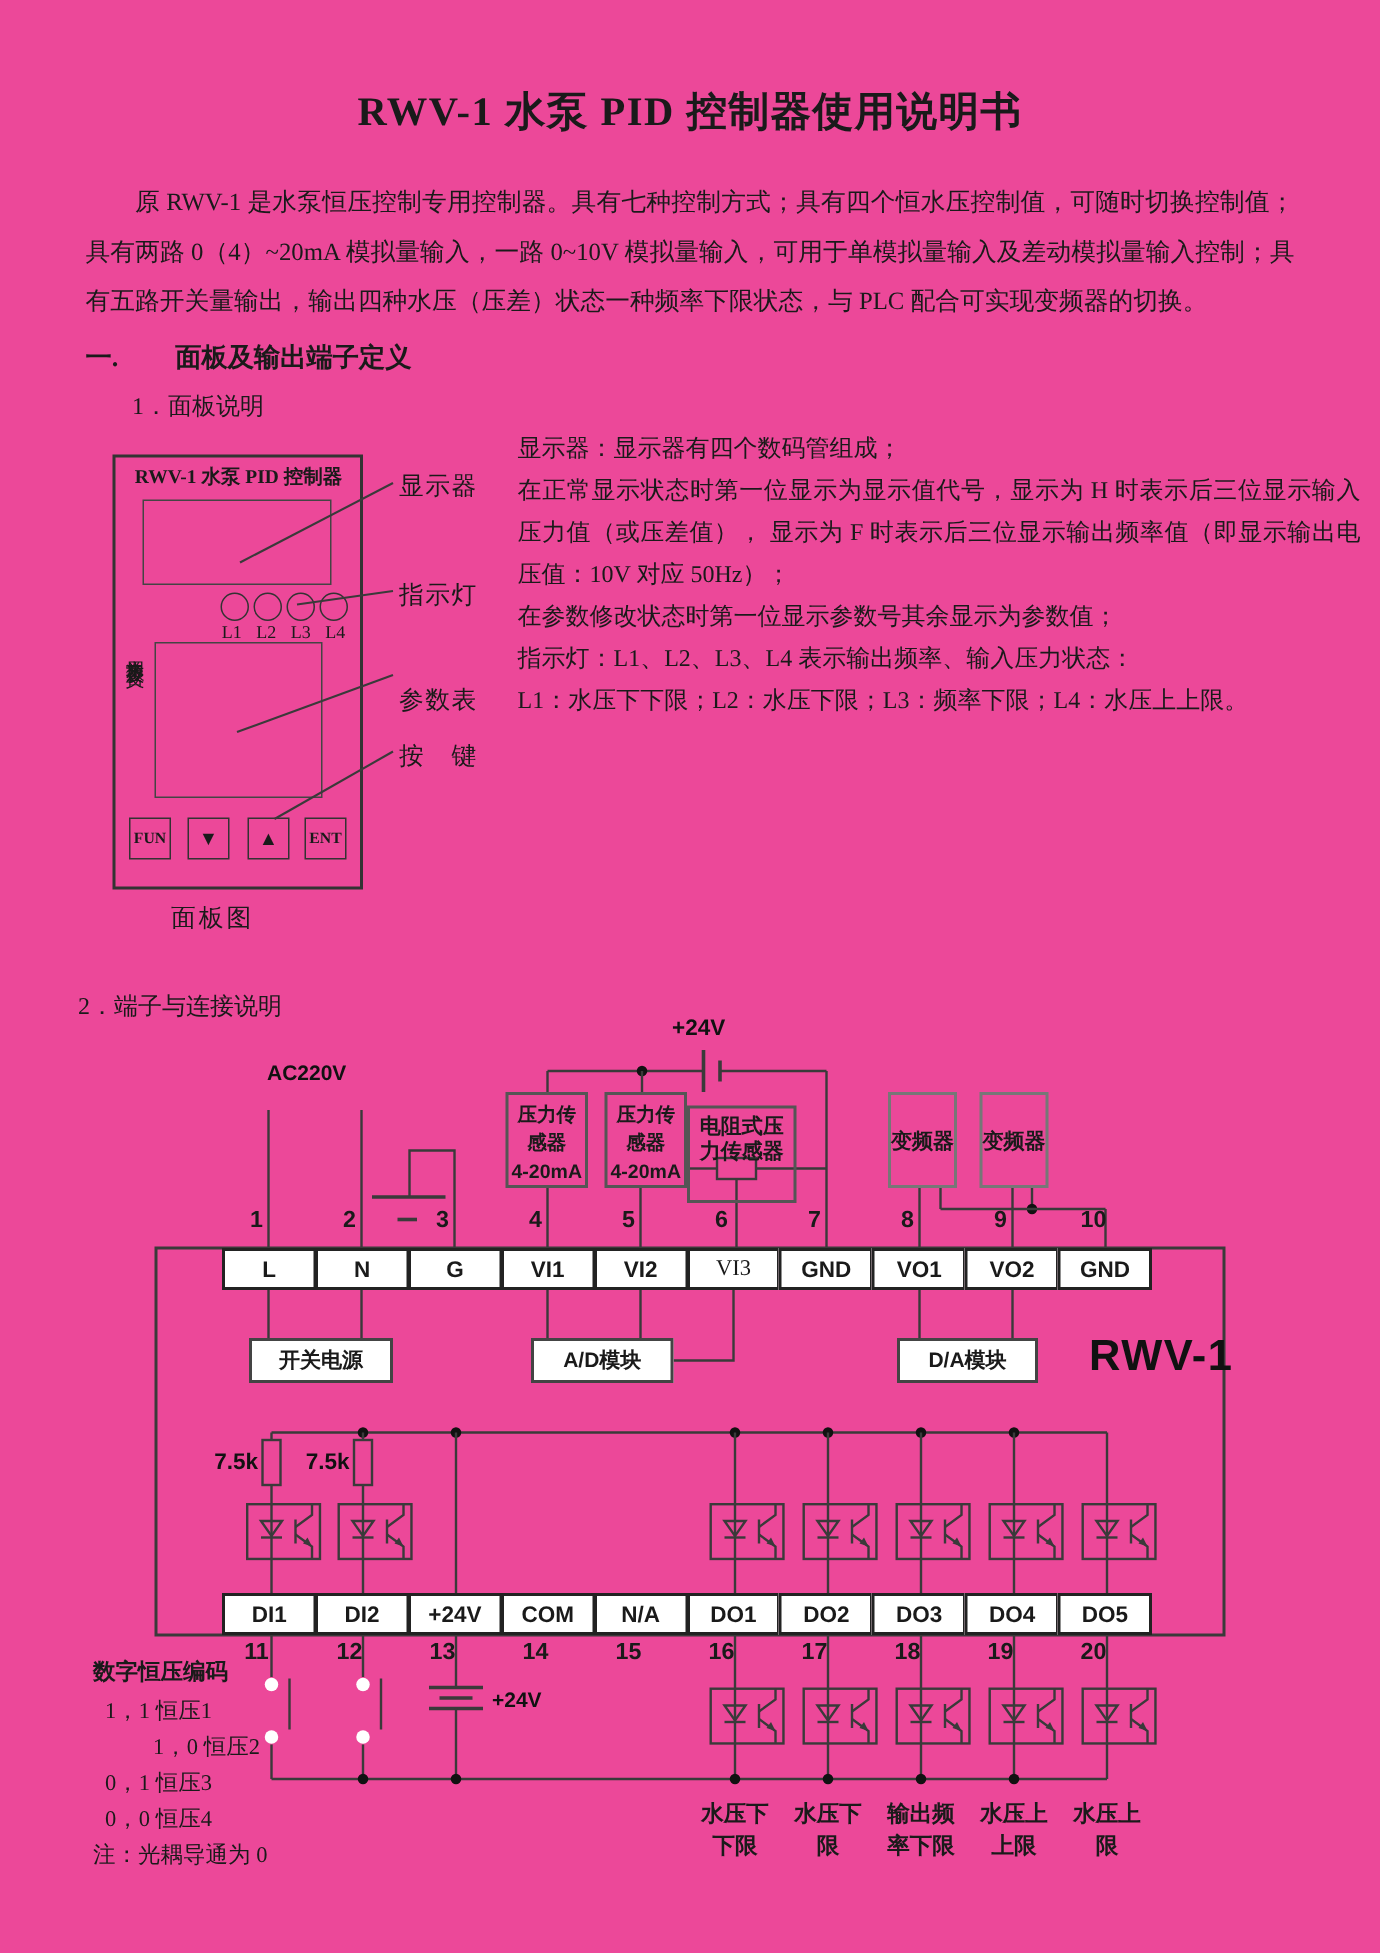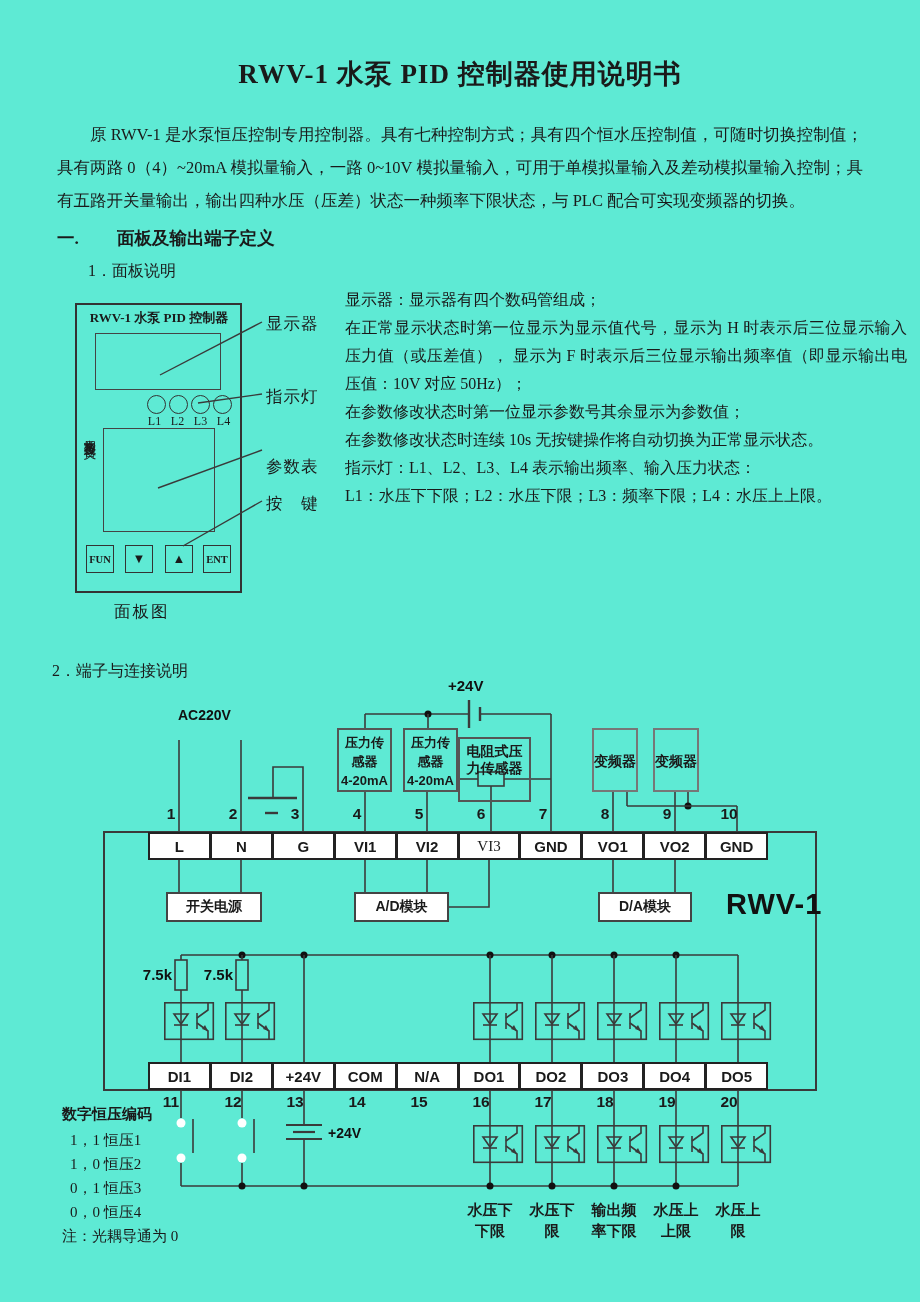--- a/index.html
+++ b/index.html
@@ -1,16 +1,16 @@
 <!DOCTYPE html>
 <html><head>
 <meta charset="utf-8">
 <style>
   html,body{margin:0;padding:0;background:#fff;}
-  #page{position:relative;width:920px;height:1302px;background:#5eead4;overflow:hidden;
+  #page{position:relative;width:920px;height:1302px;background:#ec4899;overflow:hidden;
         font-family:"Liberation Serif","DejaVu Serif",serif;color:#1a1a1a;}
   .abs{position:absolute;}
   .sans{font-family:"Liberation Sans","DejaVu Sans",sans-serif;}
   .b{font-weight:bold;}
   #doc-title{left:0;top:56px;width:920px;text-align:center;font-size:27px;font-weight:bold;letter-spacing:1px;}
   #intro{left:57px;top:118px;width:806px;font-size:16.5px;line-height:33px;text-align:justify;text-indent:2em;}
   #sec1{left:57px;top:226px;font-size:17.5px;font-weight:bold;}
   #sec1 .gap{display:inline-block;width:38px;}
   #sub1{left:88px;top:261px;font-size:16px;}
   
@@ -95,21 +95,20 @@
     <line x1="160" y1="85" x2="262" y2="32" style="stroke-width:1.4"></line>
     <line x1="198" y1="113" x2="262" y2="104" style="stroke-width:1.4"></line>
     <line x1="158" y1="198" x2="262" y2="160" style="stroke-width:1.4"></line>
     <line x1="183" y1="256" x2="262" y2="211" style="stroke-width:1.4"></line>
   </svg>
 
   <div id="panel-text" class="abs">
     <p>显示器：显示器有四个数码管组成；</p>
     <p>在正常显示状态时第一位显示为显示值代号，显示为 H 时表示后三位显示输入压力值（或压差值）， 显示为 F 时表示后三位显示输出频率值（即显示输出电压值：10V 对应 50Hz）；</p>
     <p>在参数修改状态时第一位显示参数号其余显示为参数值；</p>
-    <p>在参数修改状态时连续 10s 无按键操作将自动切换为正常显示状态。</p>
     <p>指示灯：L1、L2、L3、L4 表示输出频率、输入压力状态：</p>
     <p>L1：水压下下限；L2：水压下限；L3：频率下限；L4：水压上上限。</p>
   </div>
 
   <div id="diagram" class="abs">
     <svg width="920" height="647" viewBox="0 0 920 647">
       <defs>
         <symbol id="opto" overflow="visible">
           <rect class="w" x="0.8" y="0.8" width="48.5" height="36.5"></rect>
           <path d="M10,12 L24,12 L17,22 Z"></path>
@@ -315,21 +314,21 @@
       <span>18</span>
       <span>19</span>
       <span>20</span>
     </div>
 
     <div class="dlabel" style="left:328px;top:470px;font-size:14px;">+24V</div>
 
     <div>
       <div class="code-line b" style="left:62px;top:450px;">数字恒压编码</div>
       <div class="code-line" style="top:476px;">1，1 恒压1</div>
-      <div class="code-line" style="top:500px;">1，0 恒压2</div>
+      <div class="code-line" style="top:500px;margin-left:32px;">1，0 恒压2</div>
       <div class="code-line" style="top:524px;">0，1 恒压3</div>
       <div class="code-line" style="top:548px;">0，0 恒压4</div>
       <div class="code-line" style="left:62px;top:572px;">注：光耦导通为 0</div>
     </div>
 
     <div class="do-label" style="left:455px;">
       <div>水压下</div>
       <div>下限</div>
     </div>
     <div class="do-label" style="left:517px;">

